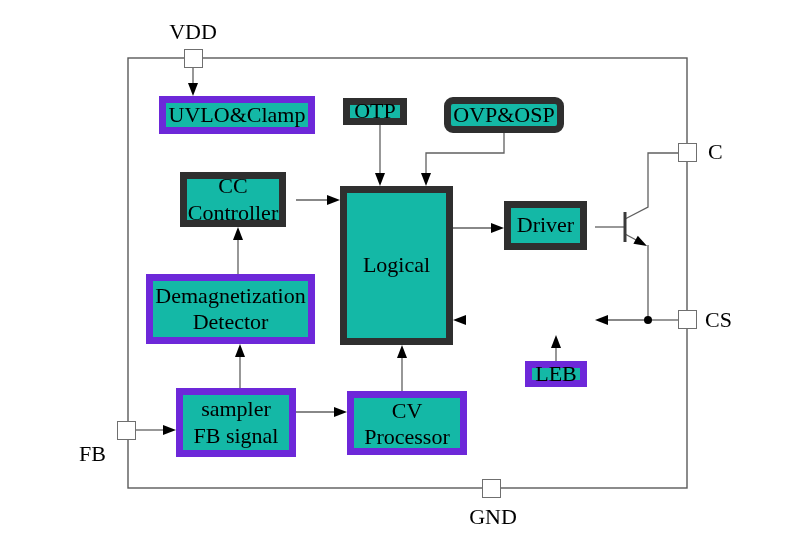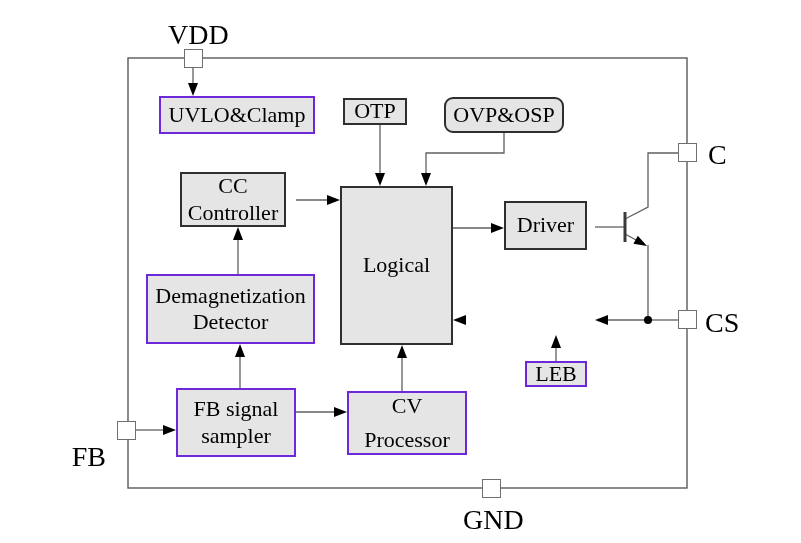--- a/index.html
+++ b/index.html
@@ -8,22 +8,22 @@
     width:801px;height:543px;
     background:#ffffff;
     font-family:"Liberation Serif","DejaVu Serif",serif;
     color:#000;
     overflow:hidden;
   }
   #wires{position:absolute;left:0;top:0;z-index:1;}
   .block{
     position:absolute;
     box-sizing:border-box;
-    background:#e5e5e5;
-    border:2px solid #6d28d9;
+    background:#14b8a6;
+    border:7px solid #6d28d9;
     display:flex;
     flex-direction:column;
     align-items:center;
     justify-content:center;
     font-size:22px;
     line-height:1.2;
     z-index:2;
     text-align:center;
   }
   .block.dark{border-color:#2f2f2f;}
@@ -31,21 +31,21 @@
   .pin{
     position:absolute;
     box-sizing:border-box;
     width:19px;height:19px;
     background:#ffffff;
     border:1px solid #6f6f6f;
     z-index:3;
   }
   .pinlabel{
     position:absolute;
-    font-size:28px;
+    font-size:22px;
     z-index:3;
     white-space:nowrap;
   }
 </style>
 </head>
 <body>
 
 <div id="canvas">
 
   <svg id="wires" width="801" height="543" viewBox="0 0 801 543">
@@ -123,22 +123,22 @@
     <span>Demagnetization</span>
     <span>Detector</span>
   </div>
 
 
   <div class="block" style="left:525px;top:361px;width:62px;height:26px;">
     <span>LEB</span>
   </div>
 
   <div class="block" style="left:176px;top:388px;width:120px;height:69px;">
+    <span>sampler</span>
     <span>FB signal</span>
-    <span>sampler</span>
   </div>
 
   <div class="block" style="left:347px;top:391px;width:120px;height:64px;justify-content:space-between;">
     <span>CV</span>
     <span>Processor</span>
   </div>
 
   <div class="pin" style="left:184px;top:49px;"></div>
   <div class="pin" style="left:678px;top:143px;"></div>
   <div class="pin" style="left:678px;top:310px;"></div>

